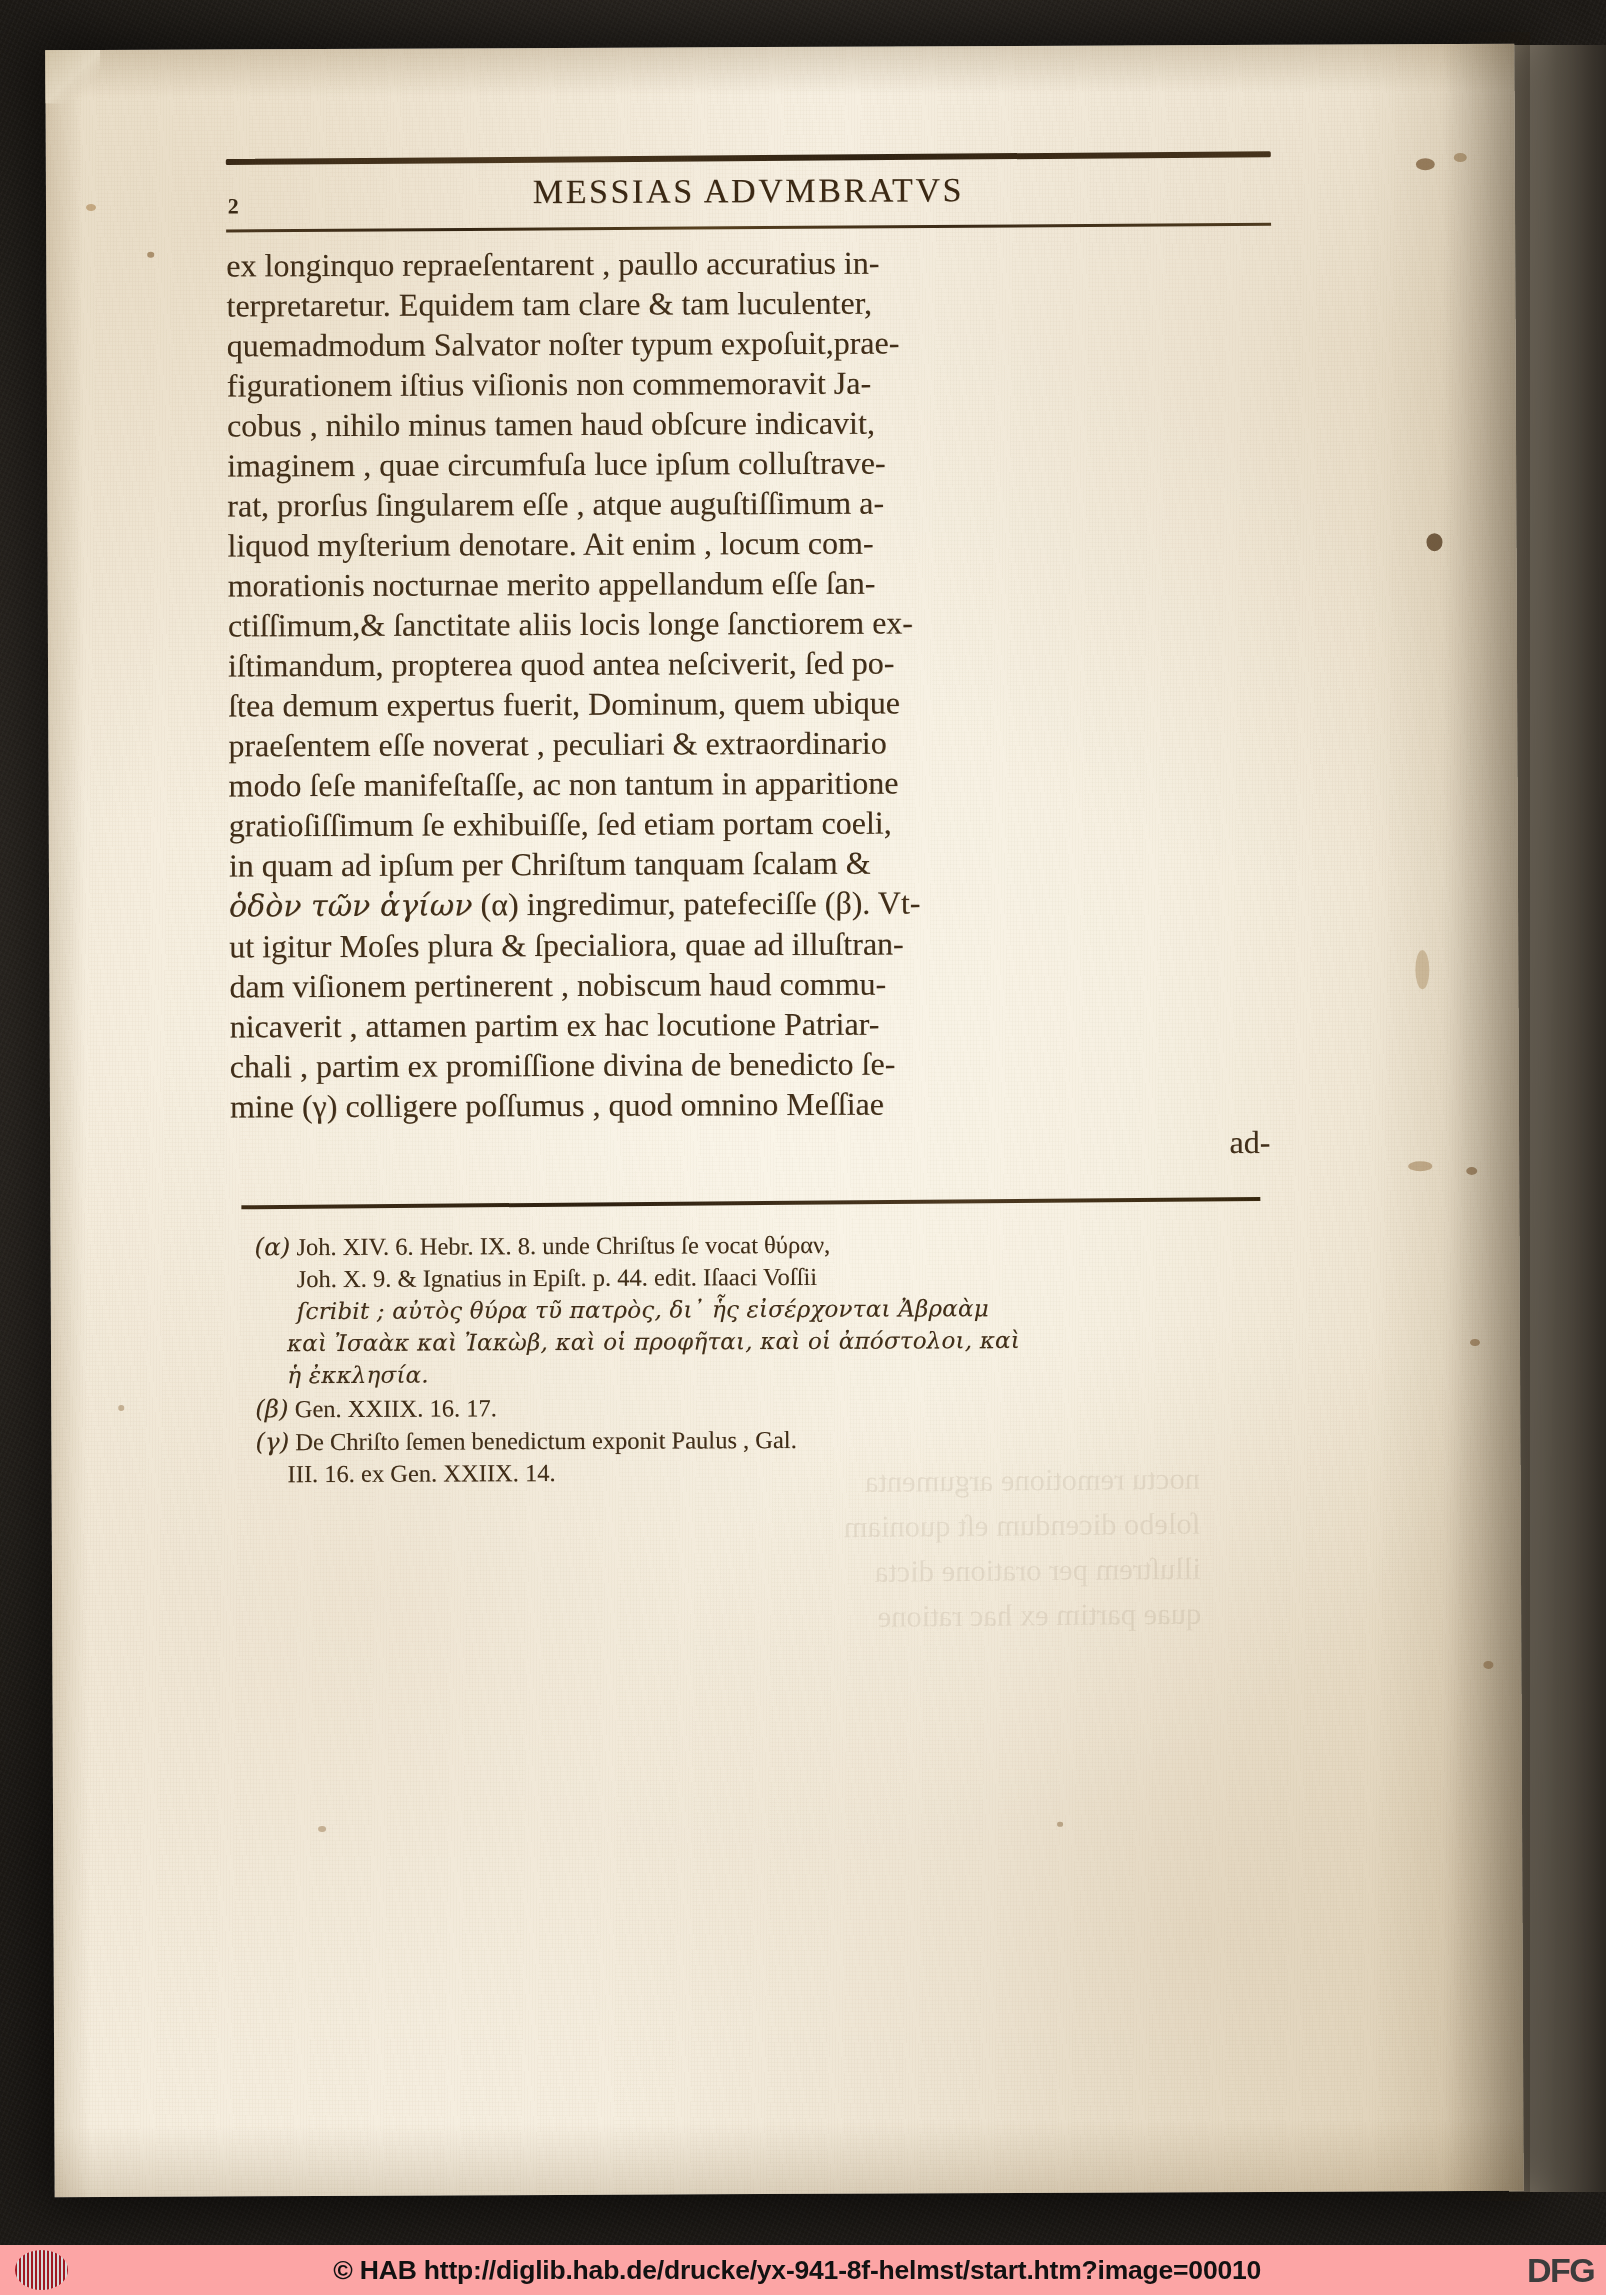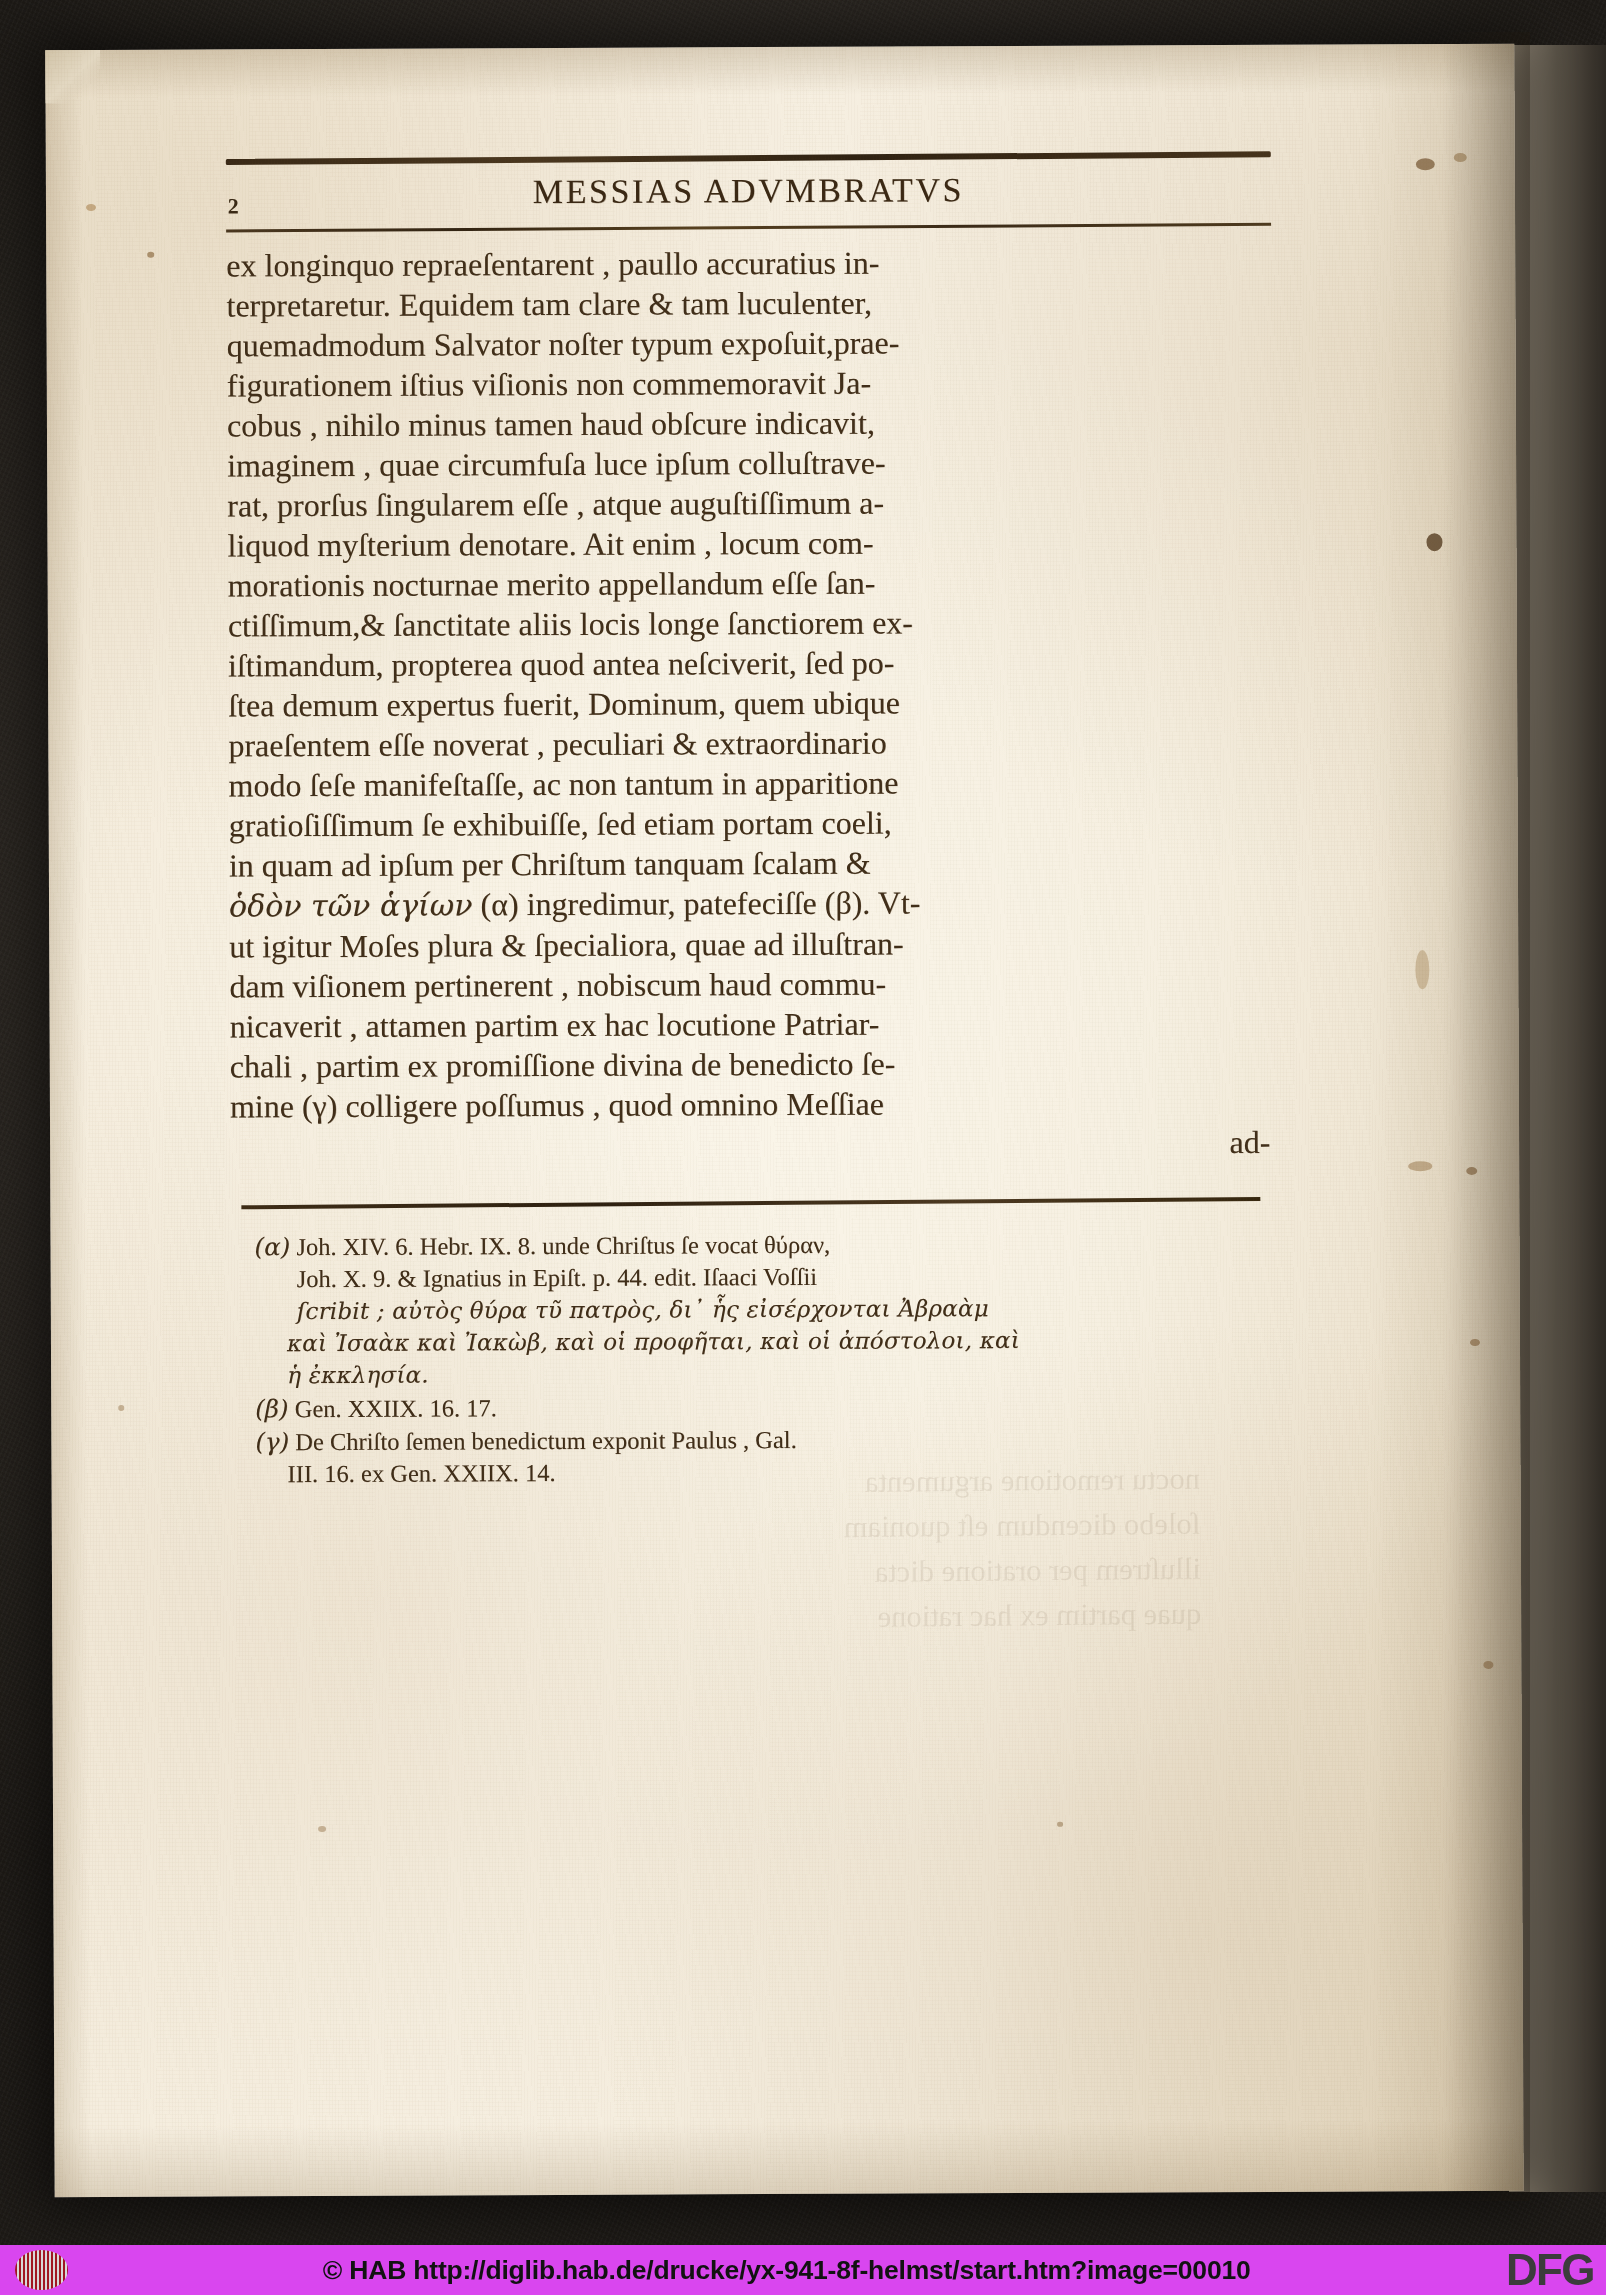--- a/index.html
+++ b/index.html
@@ -249,21 +249,21 @@
     overflow: hidden;
   }
 
   
   .footer-bar {
     position: absolute;
     left: 0;
     bottom: 0;
     width: 1607px;
     height: 50px;
-    background: #d946ef;
+    background: #fca5a5;
     display: flex;
     align-items: center;
     justify-content: center;
   }
   .hab-logo {
     width: 69px;
     height: 50px;
     margin-left: 8px;
     position: relative;
     flex: 0 0 auto;
@@ -285,21 +285,21 @@
     font-weight: 700;
     color: #121212;
     letter-spacing: -0.2px;
     white-space: nowrap;
     padding-right: 9.6px;
   }
   .dfg-logo {
     flex: 0 0 auto;
     margin-right: 13px;
     font-family: "Liberation Sans", sans-serif;
-    font-size: 44px;
+    font-size: 34px;
     font-weight: 700;
     color: #3c3c3c;
     letter-spacing: -1.6px;
   }
 </style>
 </head>
 <body>
 
 <div class="backdrop"></div>
 <div class="binding-block"></div>

